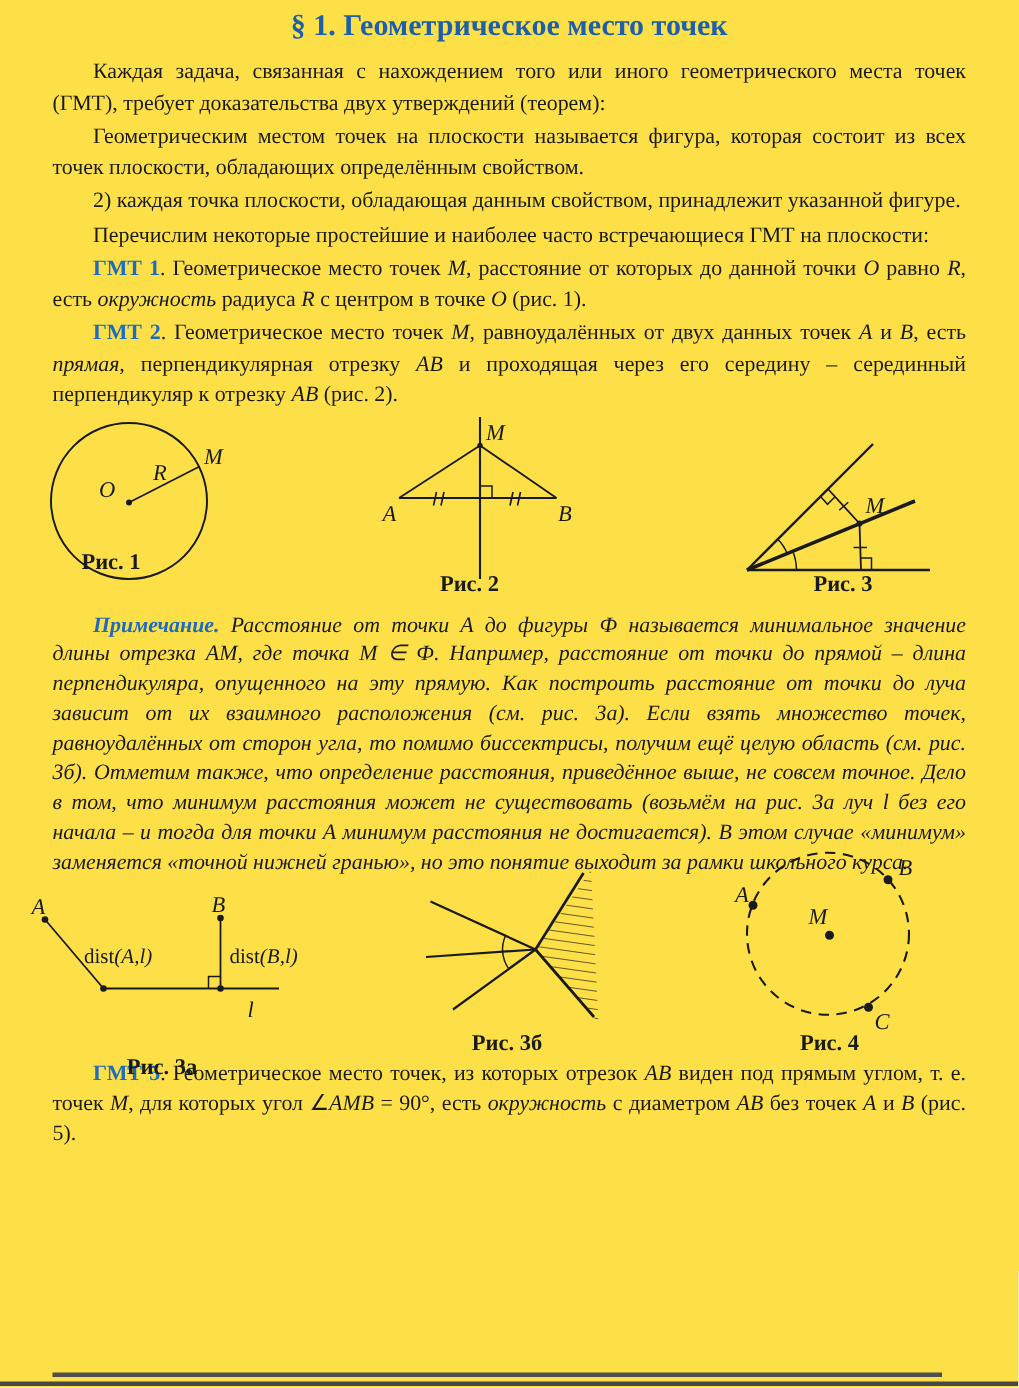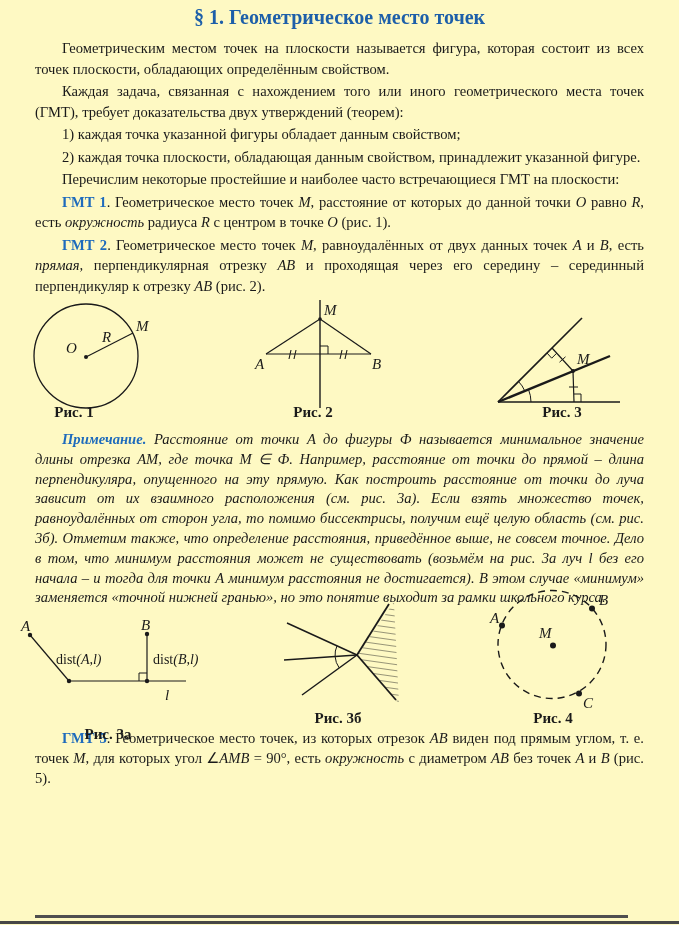--- a/index.html
+++ b/index.html
@@ -1,16 +1,16 @@
 <!DOCTYPE html>
 <html><head>
 <meta charset="utf-8">
 <style>
   html,body{margin:0;padding:0;background:#fff;}
-  .page{position:relative;width:679px;height:925px;background:#fef9c3;overflow:hidden;
+  .page{position:relative;width:679px;height:925px;background:#fde047;overflow:hidden;
         font-family:"Liberation Serif",serif;color:#1a1a1a;}
   .content{padding:6px 35px 0 35px;}
   .title{font-size:20px;line-height:22px;font-weight:bold;color:#1d5fa9;text-align:center;margin:0 0 10px 0;}
   .para{font-size:14.6px;line-height:20.5px;text-align:justify;text-indent:27px;margin:2px 0 0 0;}
   .para.tight{line-height:20px;}
   .note{font-style:italic;line-height:19.8px;}
   .run-g{color:#1e6bbc;font-weight:bold;margin-top:30px;}
   .run-i{font-style:italic;}
   .run-v{font-style:italic;}
   .run-gi{color:#1e6bbc;font-weight:bold;font-style:italic;}
@@ -28,39 +28,38 @@
   .rule-bottom{position:absolute;left:0;top:921px;width:679px;height:3px;background:#474747;}
 </style>
 </head>
 <body>
 
 <div class="page">
   <div class="content">
 
     <h1 class="title">§ 1. Геометрическое место точек</h1>
 
+    <p class="para"><span>Каждая задача, связанная с нахождением того или иного геометрического места точек (ГМТ), требует доказательства двух утверждений (теорем):</span></p>
     <p class="para"><span>Геометрическим местом точек на плоскости называется фигура, которая состоит из всех точек плоскости, обладающих определённым свойством.</span></p>
-    <p class="para"><span>Каждая задача, связанная с нахождением того или иного геометрического места точек (ГМТ), требует доказательства двух утверждений (теорем):</span></p>
-    <p class="para"><span>1) каждая точка указанной фигуры обладает данным свойством;</span></p>
     <p class="para"><span>2) каждая точка плоскости, обладающая данным свойством, принадлежит указанной фигуре.</span></p>
     <p class="para"><span>Перечислим некоторые простейшие и наиболее часто встречающиеся ГМТ на плоскости:</span></p>
     <p class="para"><span class="run-g">ГМТ 1</span><span>. Геометрическое место точек </span><span class="run-v">M</span><span>, расстояние от которых до данной точки </span><span class="run-v">O</span><span> равно </span><span class="run-v">R</span><span>, есть </span><span class="run-i">окружность</span><span> радиуса </span><span class="run-v">R</span><span> с центром в точке </span><span class="run-v">O</span><span> (рис. 1).</span></p>
     <p class="para"><span class="run-g">ГМТ 2</span><span>. Геометрическое место точек </span><span class="run-v">M</span><span>, равноудалённых от двух данных точек </span><span class="run-v">A</span><span> и </span><span class="run-v">B</span><span>, есть </span><span class="run-i">прямая,</span><span> перпендикулярная отрезку </span><span class="run-v">AB</span><span> и проходящая через его середину – серединный перпендикуляр к отрезку </span><span class="run-v">AB</span><span> (рис. 2).</span></p>
 
     <div class="figrow figrow1">
 
       <svg class="fig" style="left:16px;top:2px" width="160" height="126">
         <circle cx="70" cy="56" r="52" stroke-width="1.3"></circle>
         <circle class="dot" cx="70" cy="57" r="2"></circle>
         <line x1="70" y1="57" x2="117" y2="33" stroke-width="1.1"></line>
         <text x="50" y="53">O</text>
         <text x="86" y="42">R</text>
         <text x="120" y="31">M</text>
       </svg>
-      <div class="caption" style="left:29px;top:106px">Рис. 1</div>
+      <div class="caption" style="left:29px;top:91px">Рис. 1</div>
 
       <svg class="fig" style="left:253px;top:2px" width="130" height="126">
         <line x1="67" y1="0" x2="67" y2="108" stroke-width="1.4"></line>
         <line x1="13" y1="54" x2="67" y2="19" stroke-width="1.2"></line>
         <line x1="67" y1="19" x2="118" y2="54" stroke-width="1.2"></line>
         <line x1="13" y1="54" x2="118" y2="54" stroke-width="1.2"></line>
         <circle class="dot" cx="67" cy="19" r="1.8"></circle>
         <path d="M67,46 L75,46 L75,54" stroke-width="1"></path>
         <path d="M38,50 L36,59 M43,50 L41,59" stroke-width="1.1"></path>
         <path d="M89,50 L87,59 M94,50 L92,59" stroke-width="1.1"></path>

